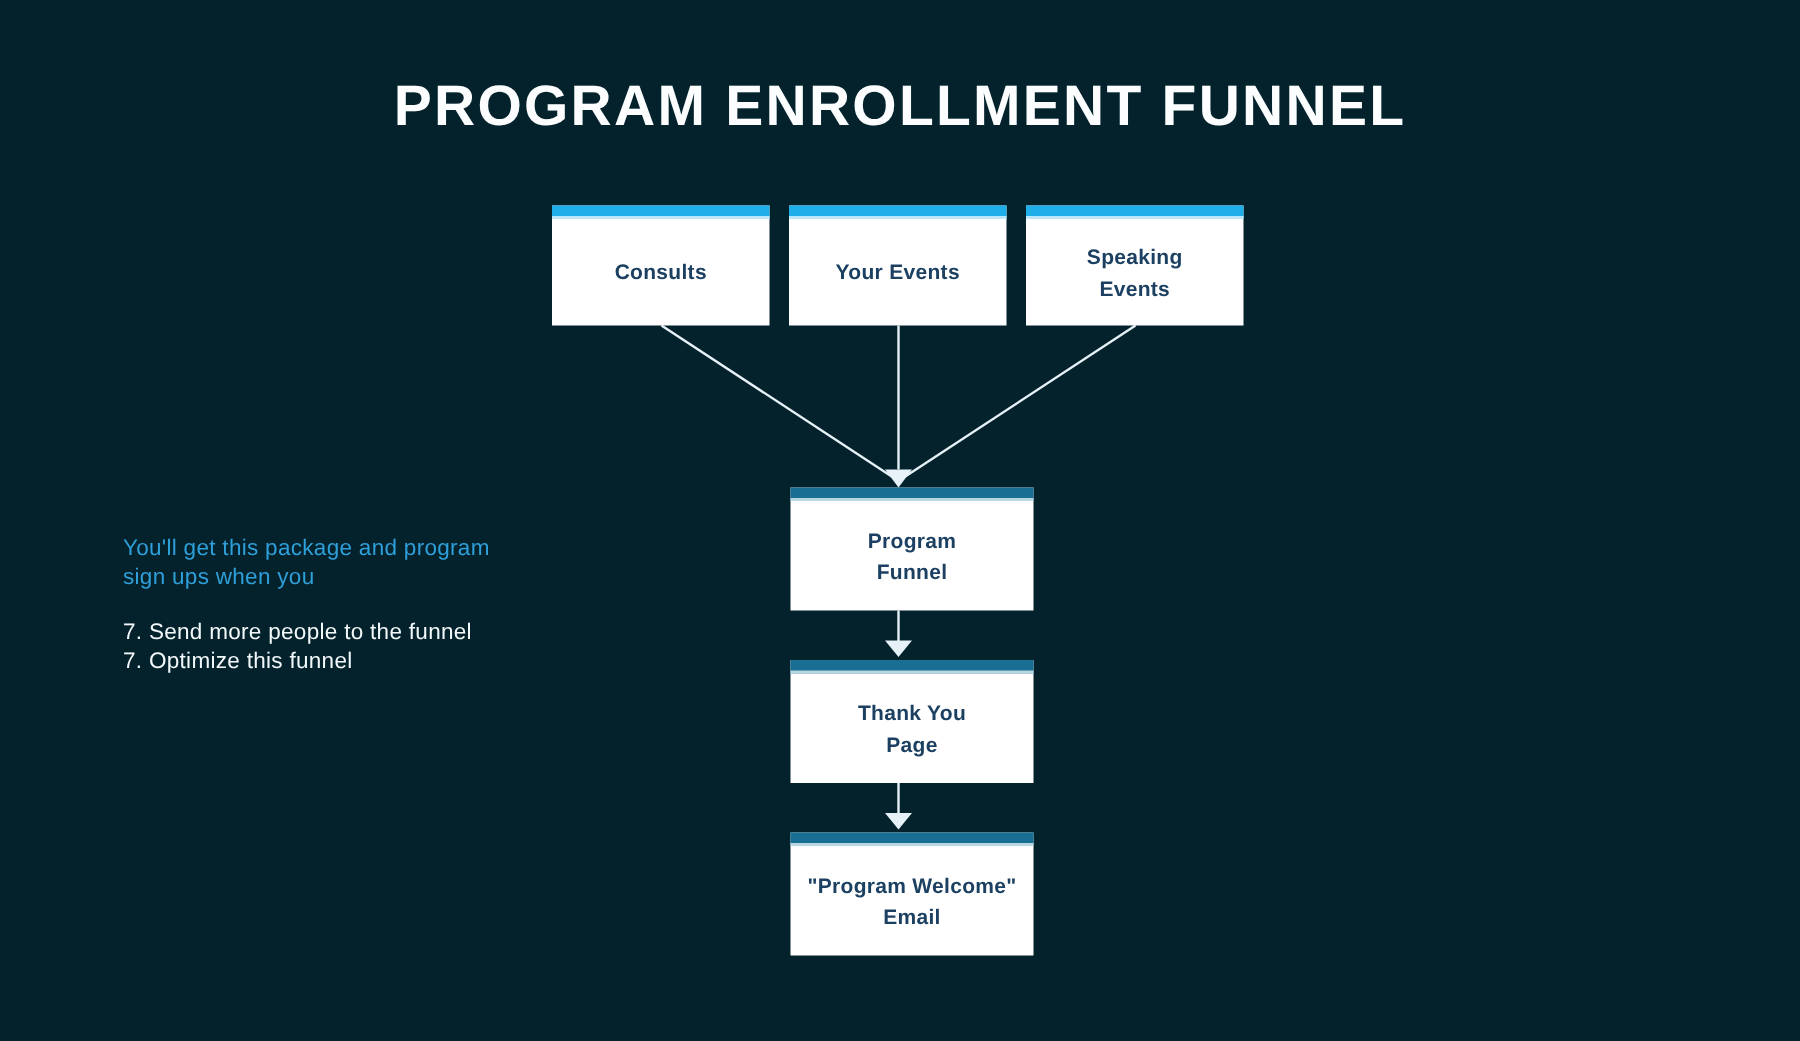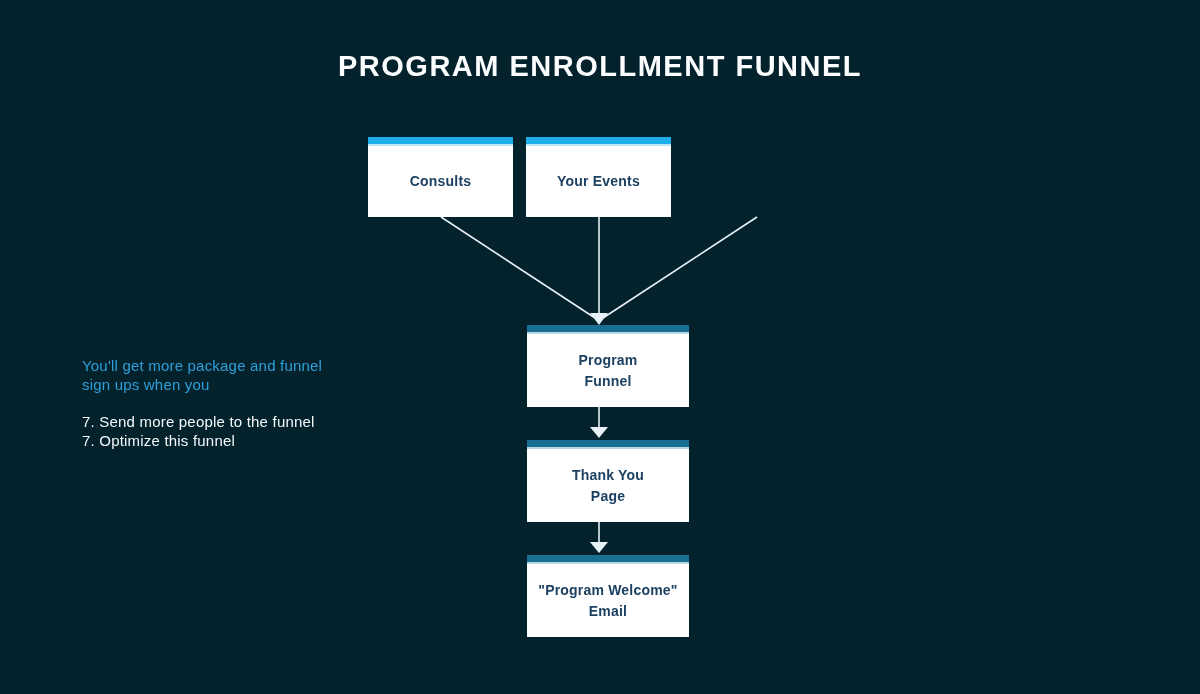--- a/index.html
+++ b/index.html
@@ -15,21 +15,21 @@
     height: 694px;
     background: var(--background, #03222c);
   }
   .title {
     position: absolute;
     left: 0;
     top: 50px;
     width: 1200px;
     text-align: center;
     color: var(--title-text, #fbfdfe);
-    font-size: 29px;
+    font-size: 38px;
     font-weight: 700;
     letter-spacing: 1.5px;
     white-space: nowrap;
   }
   .connectors {
     position: absolute;
     left: 0; top: 0;
     width: 1200px; height: 694px;
     pointer-events: none;
   }
@@ -118,41 +118,46 @@
   <div class="node source" id="node-your-events">
     <div class="node-header"></div>
     <div class="node-label">Your Events</div>
   </div>
 
   <div class="node source" id="node-consults">
     <div class="node-header"></div>
     <div class="node-label">Consults</div>
   </div>
 
+  <div class="node source" id="node-speaking-events">
+    <div class="node-header"></div>
+    <div class="node-label">Speaking
+Events</div>
+  </div>
 
   <div class="node funnel" id="node-program-funnel">
     <div class="node-header"></div>
     <div class="node-label">Program
 Funnel</div>
   </div>
 
   <div class="node funnel" id="node-thank-you-page">
     <div class="node-header"></div>
     <div class="node-label">Thank You
 Page</div>
   </div>
 
   <div class="node funnel" id="node-welcome-email">
     <div class="node-header"></div>
     <div class="node-label">"Program Welcome"
 Email</div>
   </div>
 
   <div class="note">
-    <div class="note-intro">You'll get more package and funnel
+    <div class="note-intro">You'll get this package and program
 sign ups when you</div>
     <div class="note-list">
       <div class="note-item">7. Send more people to the funnel</div>
       <div class="note-item">7. Optimize this funnel</div>
     </div>
   </div>
 
 </div>
 
 </body></html>

